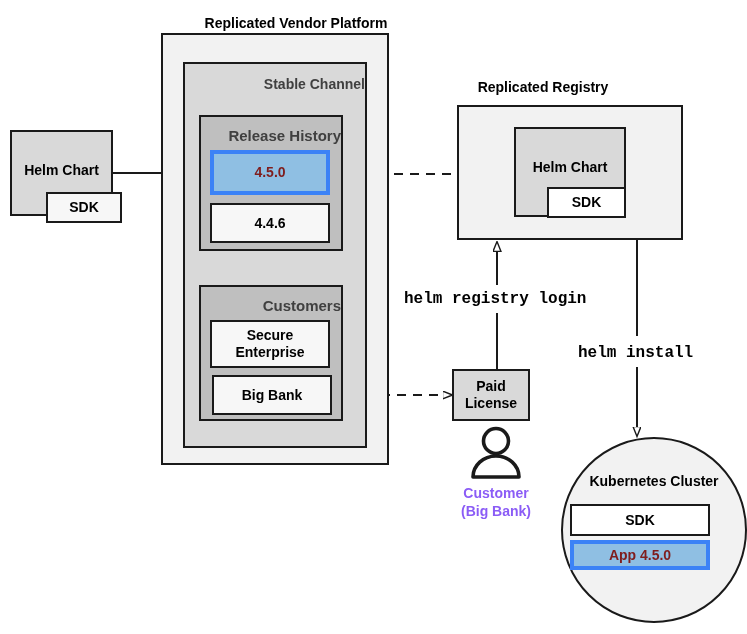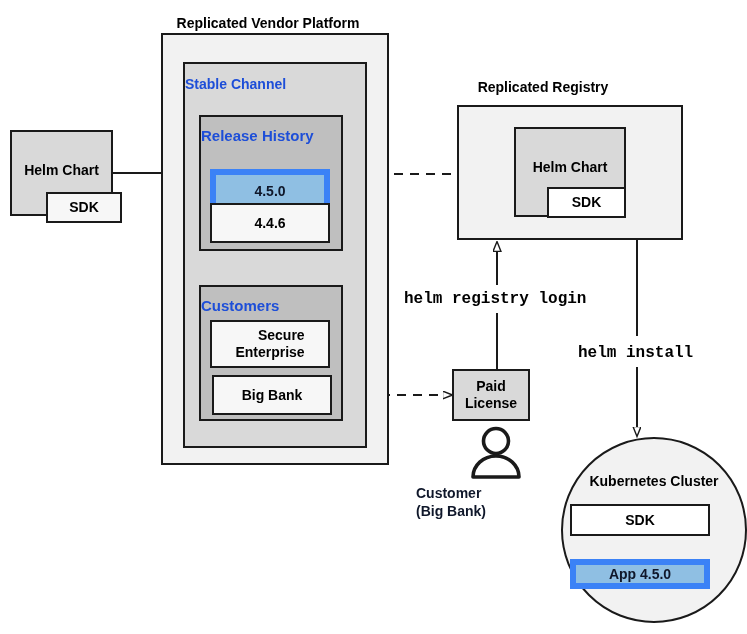--- a/index.html
+++ b/index.html
@@ -34,55 +34,55 @@
     position: absolute;
     font-weight: bold;
     color: #000000;
     text-align: center;
     white-space: nowrap;
   }
   .group-title {
     position: absolute;
     left: 0;
     right: 0;
-    text-align: left;
-    font-weight: bold;
-    color: #1d4ed8;
+    text-align: right;
+    font-weight: bold;
+    color: #404040;
   }
   .lvl1 { background: #f2f2f2; }
   .lvl2 { background: #d9d9d9; }
   .lvl3 { background: #bfbfbf; }
   .white { background: #f7f7f7; }
   .pure-white { background: #ffffff; }
   .gray-fill { background: #d9d9d9; }
   .blue {
     background: #8fbfe3;
-    border: 6px solid #3b82f6;
-    color: #0f172a;
-    margin-top: 19px;
+    border: 4px solid #3b82f6;
+    color: #7f1d1d;
   }
   .circle {
     position: absolute;
     box-sizing: border-box;
     border: 2px solid #1a1a1a;
     border-radius: 50%;
     background: #f2f2f2;
   }
   .mono {
     position: absolute;
     font-family: "Liberation Mono", "DejaVu Sans Mono", monospace;
     font-weight: bold;
     color: #000000;
     white-space: nowrap;
     font-size: 16px;
   }
   .cap {
     position: absolute;
-    font-weight: bold;
-    color: #0f172a;
+    text-align: center;
+    font-weight: bold;
+    color: #8b5cf6;
     line-height: 1.25;
     white-space: nowrap;
   }
   svg.overlay {
     position: absolute;
     left: 0;
     top: 0;
     width: 747px;
     height: 634px;
     pointer-events: none;
@@ -133,42 +133,42 @@
     </g>
   </svg>
 
   <div class="box gray-fill f14" style="left:10px; top:130px; width:103px; height:86px;">
     <span style="position:absolute; left:0; right:0; top:30px;">Helm Chart</span>
   </div>
   <div class="box white f14" style="left:46px; top:192px; width:76px; height:31px;">
     <span>SDK</span>
   </div>
 
-  <div class="title-label f14" style="left:148px; top:15px; width:240px;">Replicated Vendor Platform</div>
+  <div class="title-label f14" style="left:176px; top:15px; width:240px;">Replicated Vendor Platform</div>
 
   <div class="box lvl1" style="left:161px; top:33px; width:228px; height:432px;"></div>
 
   <div class="box lvl2" style="left:183px; top:62px; width:184px; height:386px;">
     <span class="group-title f14" style="top:12px;">Stable Channel</span>
   </div>
 
   <div class="box lvl3" style="left:199px; top:115px; width:144px; height:136px;">
     <span class="group-title f13" style="top:10px;">Release History</span>
   </div>
   <div class="box blue f14" style="left:210px; top:150px; width:120px; height:45px;">
     <span>4.5.0</span>
   </div>
   <div class="box white f14" style="left:210px; top:203px; width:120px; height:40px;text-align:right;">
     <span>4.4.6</span>
   </div>
 
   <div class="box lvl3" style="left:199px; top:285px; width:144px; height:136px;">
     <span class="group-title f13" style="top:10px;">Customers</span>
   </div>
-  <div class="box white f14" style="left:210px; top:320px; width:120px; height:48px; white-space:pre-line;text-align:right;">
+  <div class="box white f14" style="left:210px; top:320px; width:120px; height:48px; white-space:pre-line;">
     <span>Secure
 Enterprise</span>
   </div>
   <div class="box white f14" style="left:212px; top:375px; width:120px; height:40px;">
     <span>Big Bank</span>
   </div>
 
   <div class="title-label f14" style="left:428px; top:79px; width:230px;">Replicated Registry</div>
 
   <div class="box lvl1" style="left:457px; top:105px; width:226px; height:135px;"></div>

